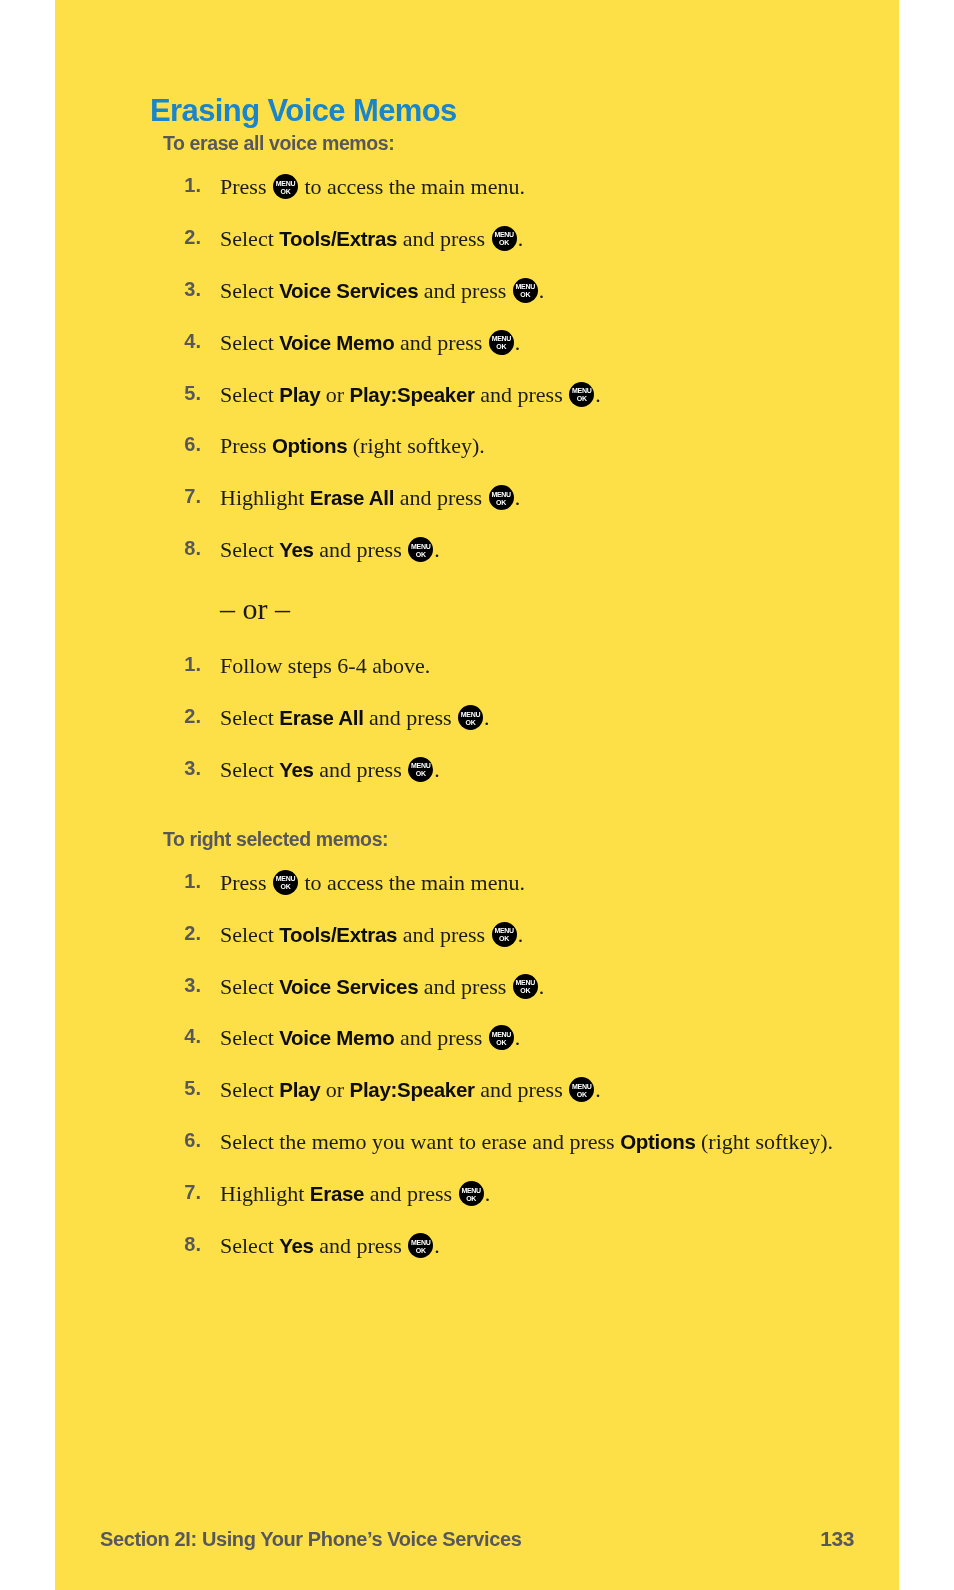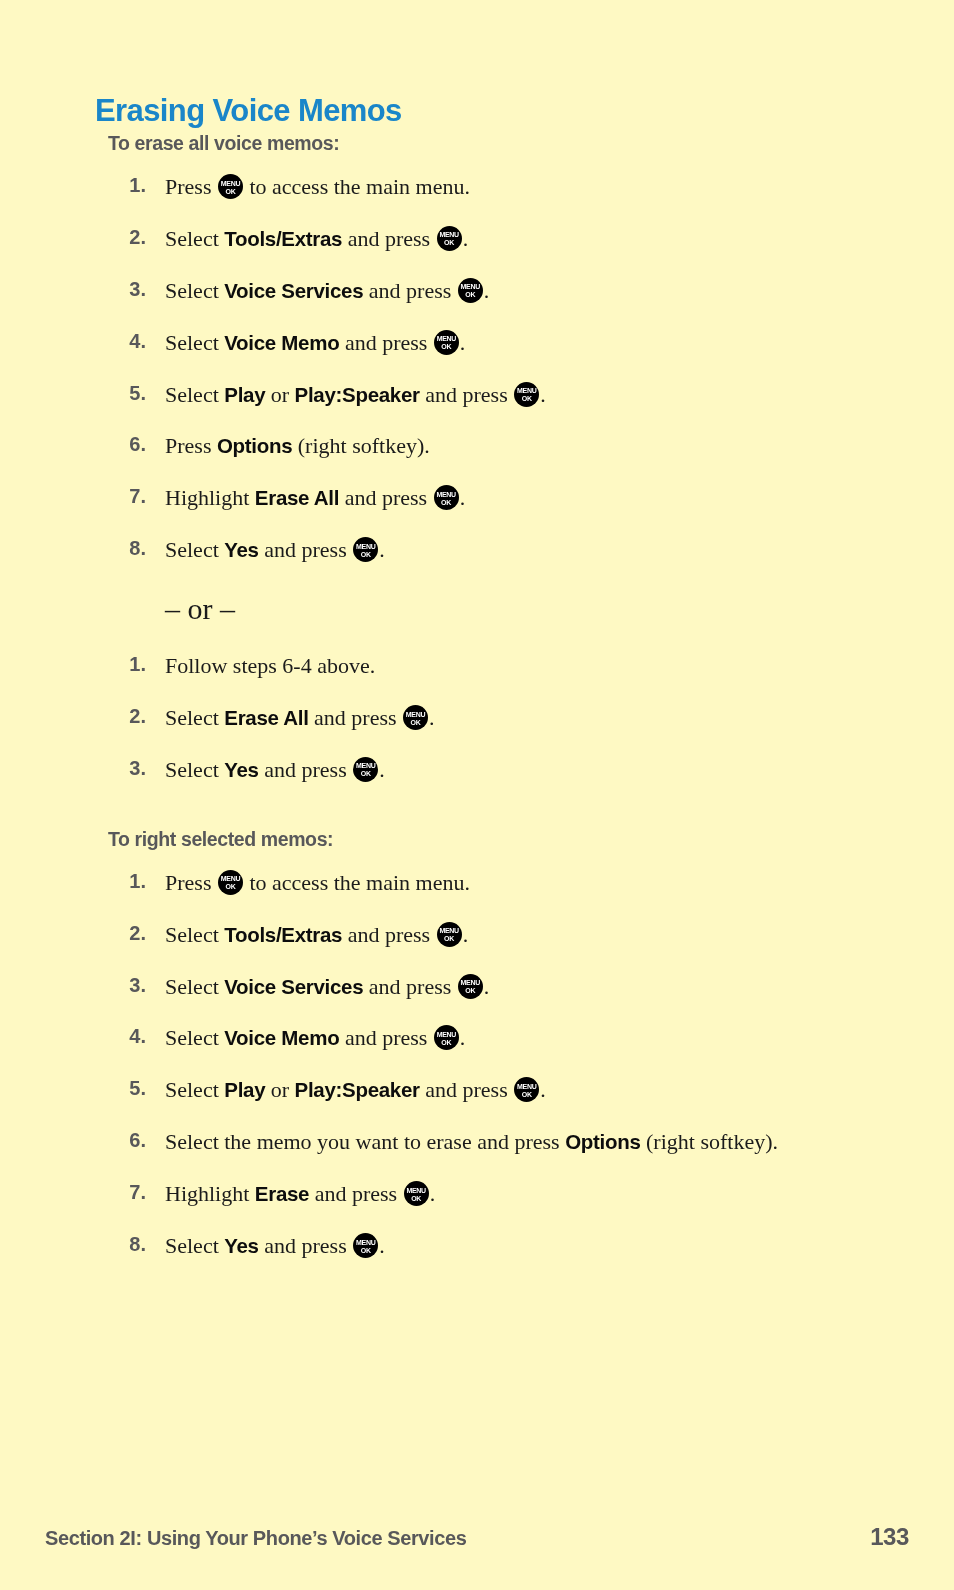--- a/index.html
+++ b/index.html
@@ -2,24 +2,24 @@
 <html><head>
 <meta charset="utf-8">
 <style>
   html, body {
     margin: 0;
     padding: 0;
     background: #ffffff;
   }
   .page {
     position: relative;
-    width: 954px;
+    width: 844px;
     height: 1590px;
     margin: 0 auto;
-    background: #fef9c3;
+    background: #fde047;
     overflow: hidden;
     font-family: "Liberation Serif", serif;
   }
 
   
   .page-title {
     position: absolute;
     left: 95px;
     top: 72px;
     font-family: "Liberation Sans", sans-serif;
@@ -150,21 +150,21 @@
     display: flex;
     justify-content: space-between;
     align-items: baseline;
     font-family: "Liberation Sans", sans-serif;
     font-weight: bold;
     font-size: 20px;
     letter-spacing: -0.4px;
     color: #58585a;
   }
   .footer .page-no {
-    font-size: 24px;
+    font-size: 21px;
   }
 </style>
 </head>
 <body>
 
 <div class="page">
 
   <h1 class="page-title">Erasing Voice Memos</h1>
 
   <div class="content">

